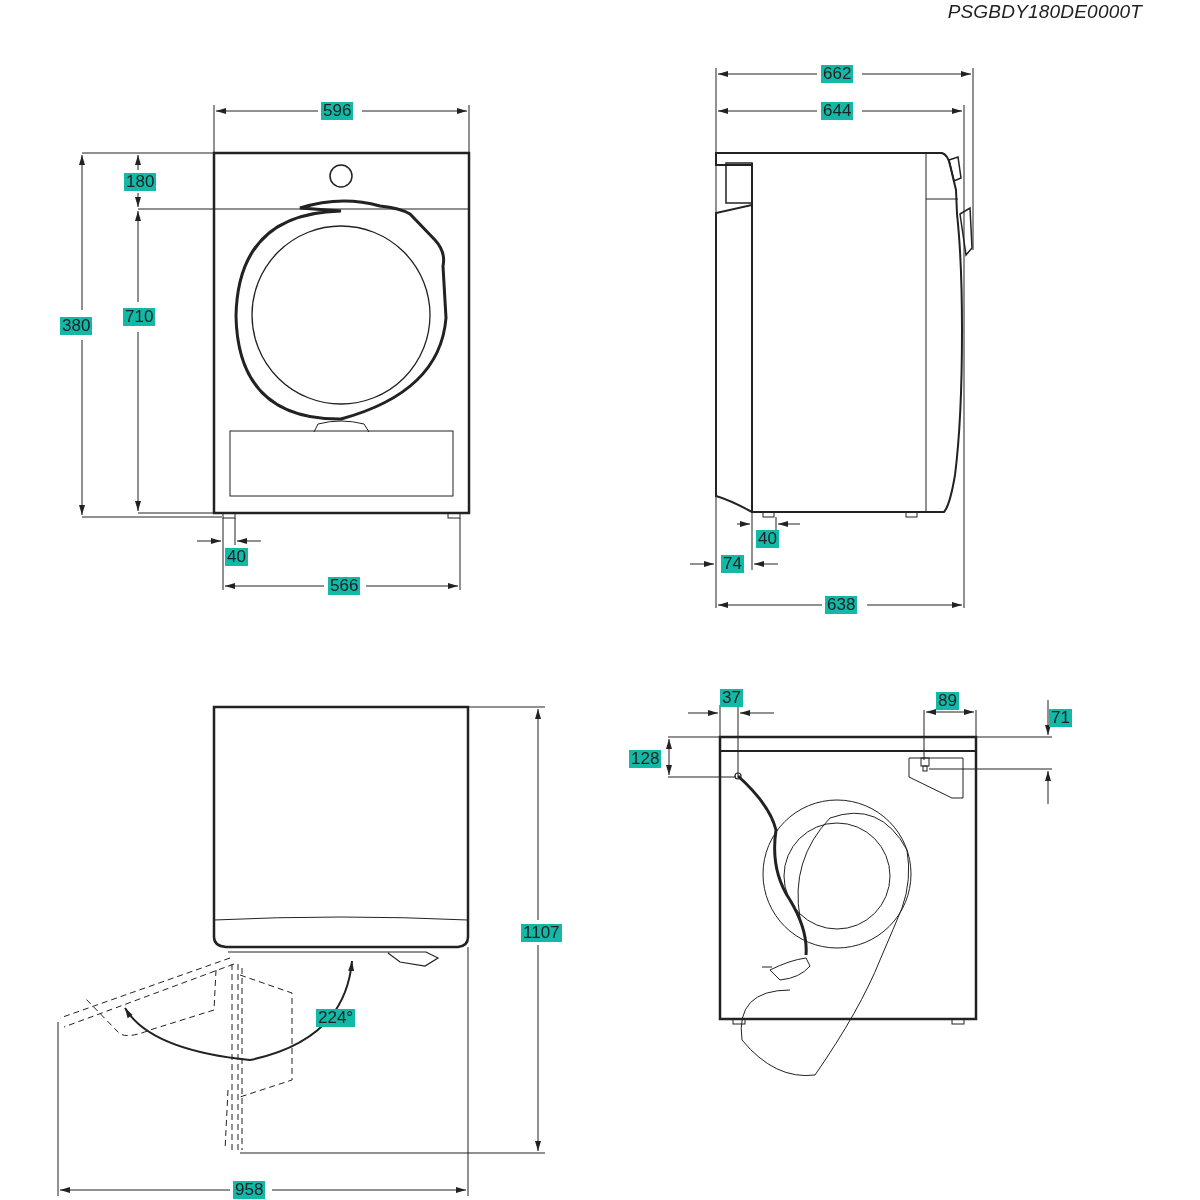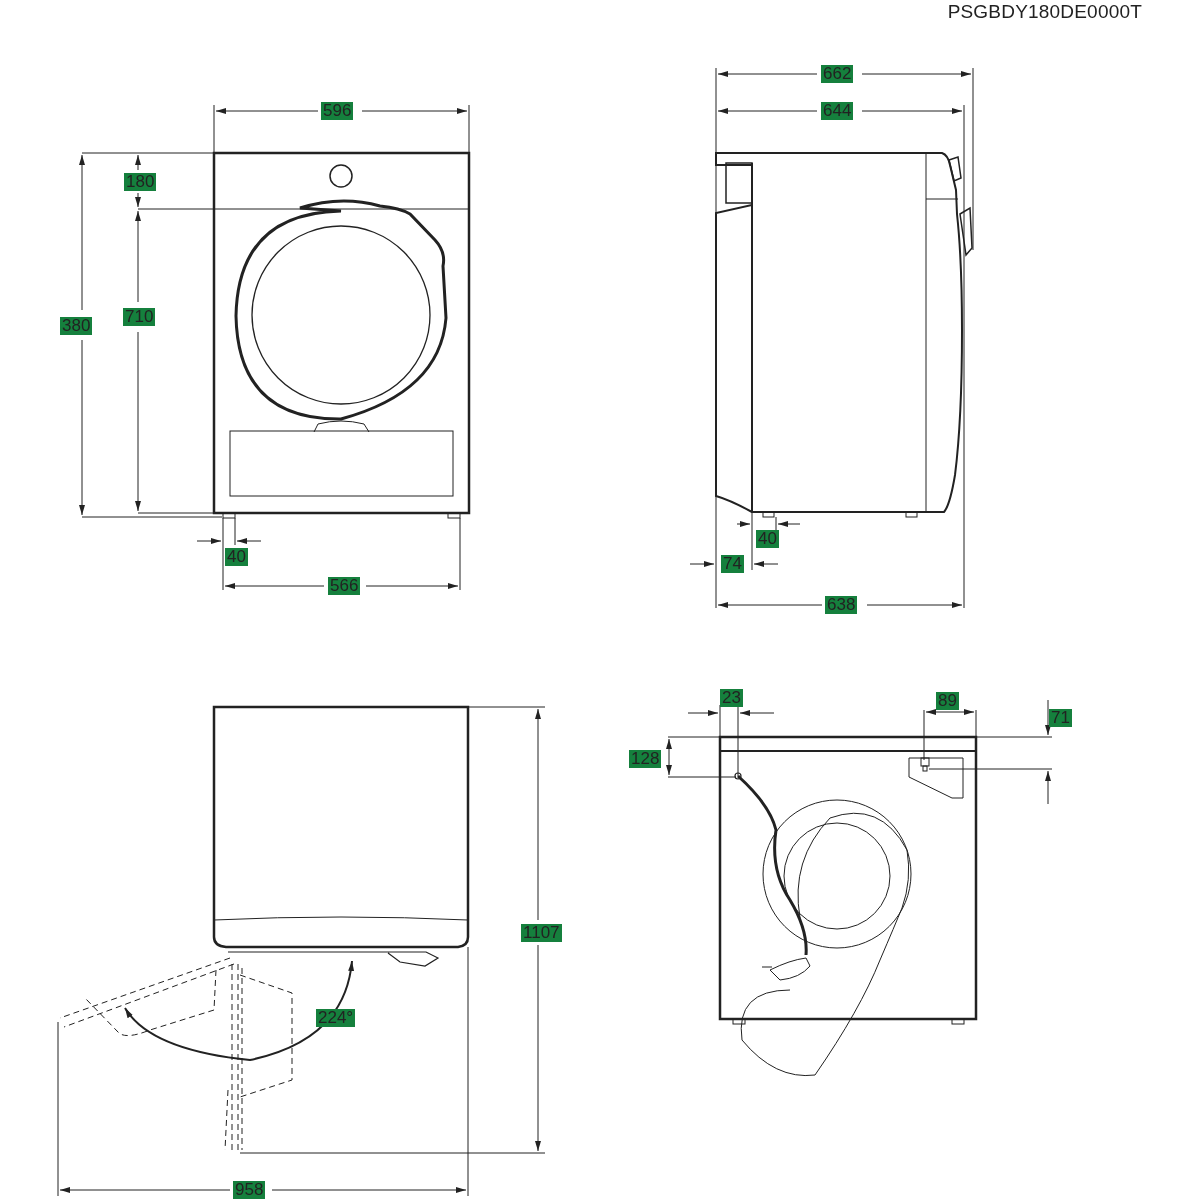--- a/index.html
+++ b/index.html
@@ -1,19 +1,19 @@
 <!DOCTYPE html>
 <html><head>
 <meta charset="utf-8">
 <style>
   html, body { margin: 0; padding: 0; background: #ffffff; }
   body { width: 1200px; height: 1200px; position: relative; overflow: hidden; font-family: "Liberation Sans", sans-serif; }
   #drawing { position: absolute; left: 0; top: 0; }
-  .code { position: absolute; right: 58px; top: 1px; font-size: 19px; color: #222; letter-spacing: 0.2px; }
-  .lbl { position: absolute; font-size: 17px; color: #222; background: #15803d; padding: 0 2px; line-height: 18px; }
+  .code { position: absolute; right: 58px; top: 1px; font-size: 19px; color: #222; letter-spacing: 0.2px; font-style: italic; }
+  .lbl { position: absolute; font-size: 17px; color: #222; background: #14b8a6; padding: 0 2px; line-height: 18px; }
 </style>
 </head>
 <body>
 
 <svg id="drawing" width="1200" height="1200" viewBox="0 0 1200 1200" xmlns="http://www.w3.org/2000/svg">
   <defs>
     <marker id="arr" viewBox="0 0 10 10" refX="10" refY="5" markerWidth="10" markerHeight="10" orient="auto-start-reverse" markerUnits="userSpaceOnUse">
       <path d="M0,2 L10,5 L0,8 Z" fill="#222"></path>
     </marker>
   </defs>
@@ -160,16 +160,16 @@
 <span class="lbl" style="left:821px;top:65px">662</span>
 <span class="lbl" style="left:821px;top:102px">644</span>
 <span class="lbl" style="left:825px;top:596px">638</span>
 <span class="lbl" style="left:756px;top:530px">40</span>
 <span class="lbl" style="left:721px;top:555px">74</span>
 
 <span class="lbl" style="left:316px;top:1009px">224°</span>
 <span class="lbl" style="left:521px;top:924px">1107</span>
 <span class="lbl" style="left:233px;top:1181px">958</span>
 
-<span class="lbl" style="left:720px;top:689px">23</span>
+<span class="lbl" style="left:720px;top:689px">37</span>
 <span class="lbl" style="left:629px;top:750px">128</span>
 <span class="lbl" style="left:936px;top:692px">89</span>
 <span class="lbl" style="left:1049px;top:709px">71</span>
 
 </body></html>

